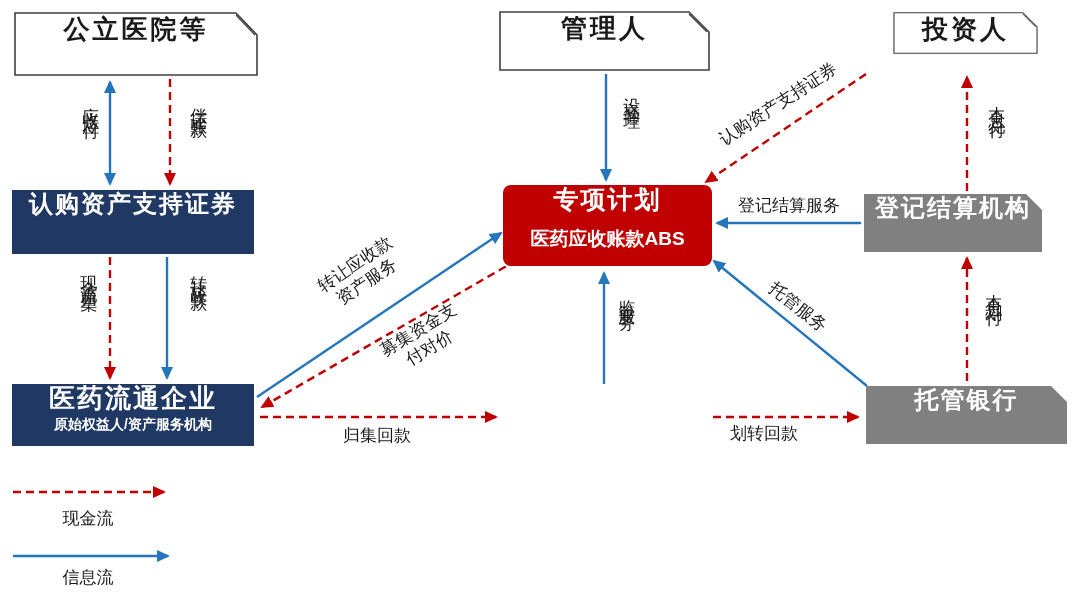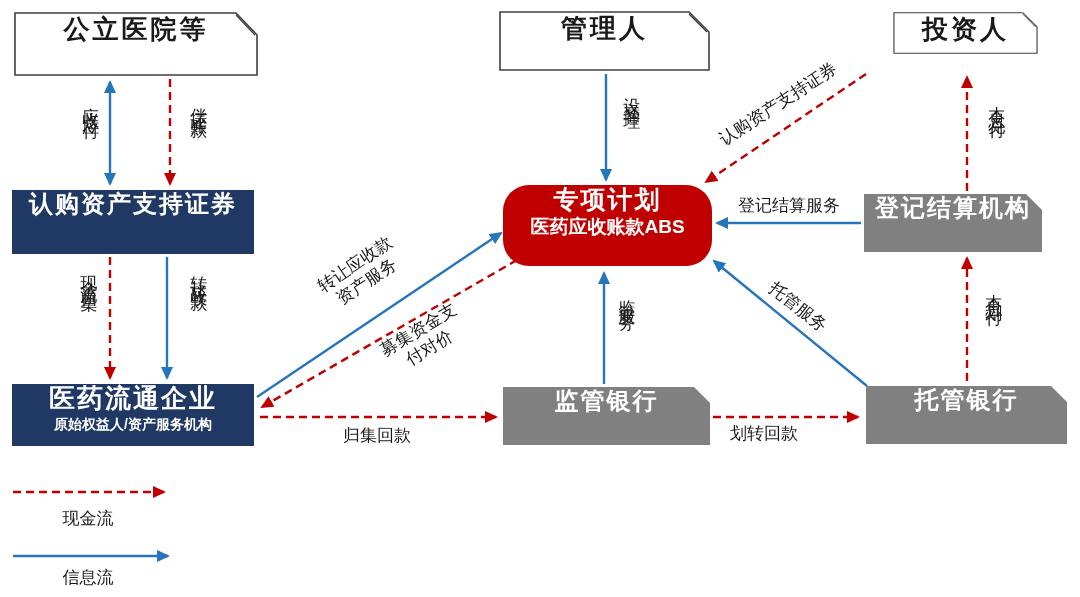--- a/index.html
+++ b/index.html
@@ -14,21 +14,21 @@
   .mk-info{fill:var(--blue,#2575BC);}
   .mk-cash{fill:var(--red,#C00000);}
   .wb{fill:#fff;stroke:var(--border,#3F3F3F);stroke-width:1.6;}
   .fold{fill:none;stroke:var(--border,#3F3F3F);stroke-width:1.2;}
 
   .node{position:absolute;display:flex;flex-direction:column;align-items:center;justify-content:flex-start;text-align:center;}
   .node.white{background:transparent;}
   .node.white .outline{position:absolute;left:0;top:0;width:100%;height:100%;}
   .wlabel{position:relative;font-size:26px;font-weight:bold;letter-spacing:3px;color:#1a1a1a;}
   .node.navy{background:var(--navy,#1F3864);color:#fff;}
-  .node.red{background:var(--red,#C00000);color:#fff;border-radius:26px;}
+  .node.red{background:var(--red,#C00000);color:#fff;border-radius:8px;gap:12px;}
   .node.gray{background:var(--gray,#808080);color:#fff;
     clip-path:polygon(0 0,calc(100% - 16px) 0,100% 16px,100% 100%,0 100%);}
   .nlabel{font-size:24px;font-weight:bold;letter-spacing:2px;line-height:1.15;}
   .nsub{font-size:17px;font-weight:bold;letter-spacing:0px;line-height:1.2;margin-top:2px;}
   .node.red .nlabel{font-size:25px;}
   .node.red .nsub{font-size:19px;}
   .node.navy .nlabel{font-size:24px;}
   #node-distributor .nlabel{font-size:26px;}
   #node-distributor .nsub{font-size:14px;}
 
@@ -111,23 +111,20 @@
 
   <div class="node gray" id="node-registrar" style="left:864px;top:194px;width:178px;height:58px">
     <span class="nlabel">登记结算机构</span>
   </div>
 
   <div class="node navy" id="node-distributor" style="left:12px;top:384px;width:242px;height:62px">
     <span class="nlabel">医药流通企业</span>
     <span class="nsub">原始权益人/资产服务机构</span>
   </div>
 
-  <div class="node gray" id="node-supervisor-bank" style="left:503px;top:387px;width:207px;height:58px">
-    <span class="nlabel">监管银行</span>
-  </div>
 
   <div class="node gray" id="node-custodian-bank" style="left:866px;top:386px;width:201px;height:58px">
     <span class="nlabel">托管银行</span>
   </div>
 
   <div class="elabel v" style="left:80px;top:94px">应收应付</div>
   <div class="elabel v" style="left:188px;top:94px">偿还账款</div>
   <div class="elabel v" style="left:78px;top:262px">现金流归集</div>
   <div class="elabel v" style="left:188px;top:262px">转让应收款</div>
   <div class="elabel v" style="left:621px;top:84px">设立管理</div>

